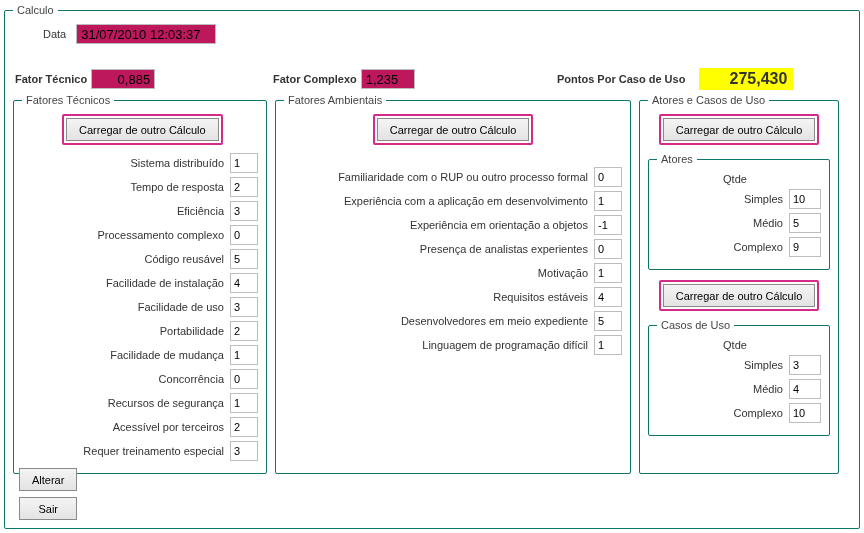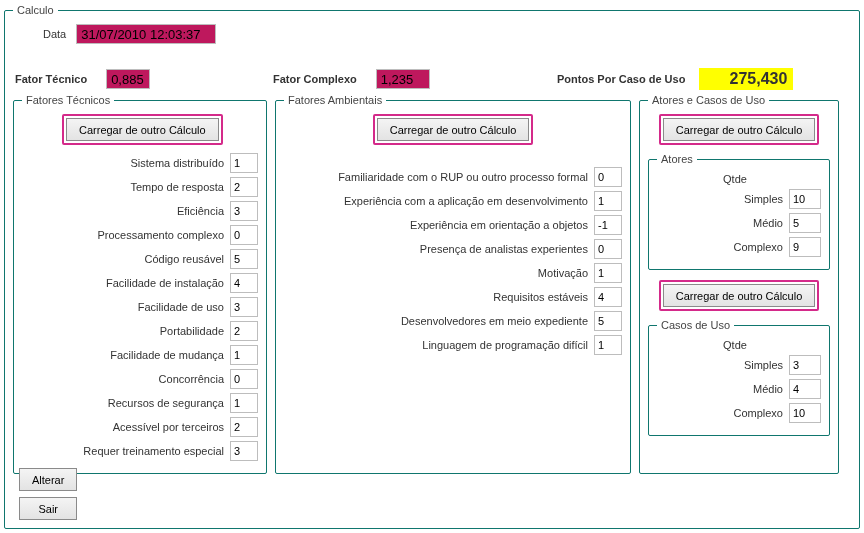--- a/index.html
+++ b/index.html
@@ -42,21 +42,21 @@
     font-size: 13px;
     font-family: inherit;
   }
   .summary-row {
     display: flex;
     align-items: center;
     gap: 6px;
     margin: 4px 0 4px 2px;
   }
   .summary-row .bold { font-weight: bold; }
-  .summary-group { display: flex; align-items: center; gap: 19px; }
+  .summary-group { display: flex; align-items: center; gap: 4px; }
   .yellow-box {
     background: #ffff00;
     font-weight: bold;
     font-size: 16px;
     padding: 2px 6px;
     min-width: 94px;
     text-align: right;
   }
   .columns {
     display: flex;
@@ -129,21 +129,21 @@
   <legend>Calculo</legend>
 
   <div class="top-row">
     <span>Data</span>
     <input class="ro-input" style="width: 140px;" readonly="" value="31/07/2010 12:03:37">
   </div>
 
   <div class="summary-row">
     <div class="summary-group" style="width:252px">
       <span class="bold">Fator Técnico</span>
-      <input class="ro-input" style="width: 44px;" readonly="" value="0,885">
+      <input class="ro-input" style="width: 64px; text-align: right;" readonly="" value="0,885">
     </div>
     <div class="summary-group" style="width:278px">
       <span class="bold">Fator Complexo</span>
       <input class="ro-input" style="width: 54px;" readonly="" value="1,235">
     </div>
     <div class="summary-group" style="flex:1; gap:14px;">
       <span class="bold">Pontos Por Caso de Uso</span>
       <span class="yellow-box">275,430</span>
     </div>
   </div>

